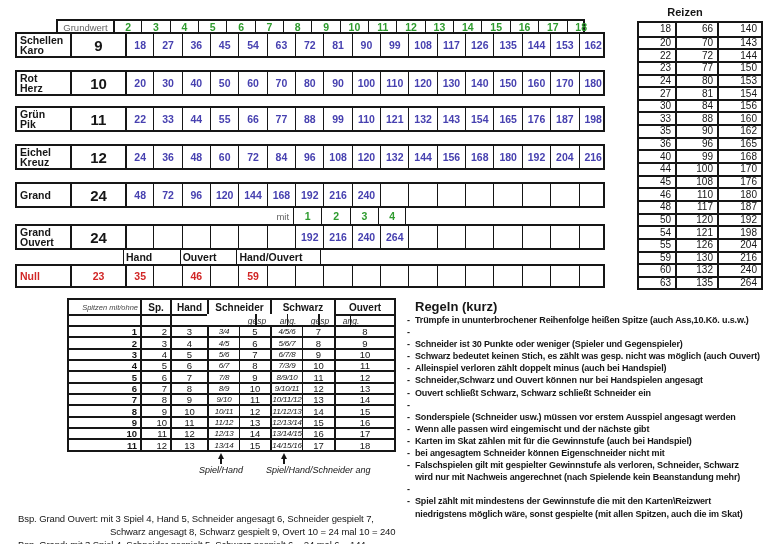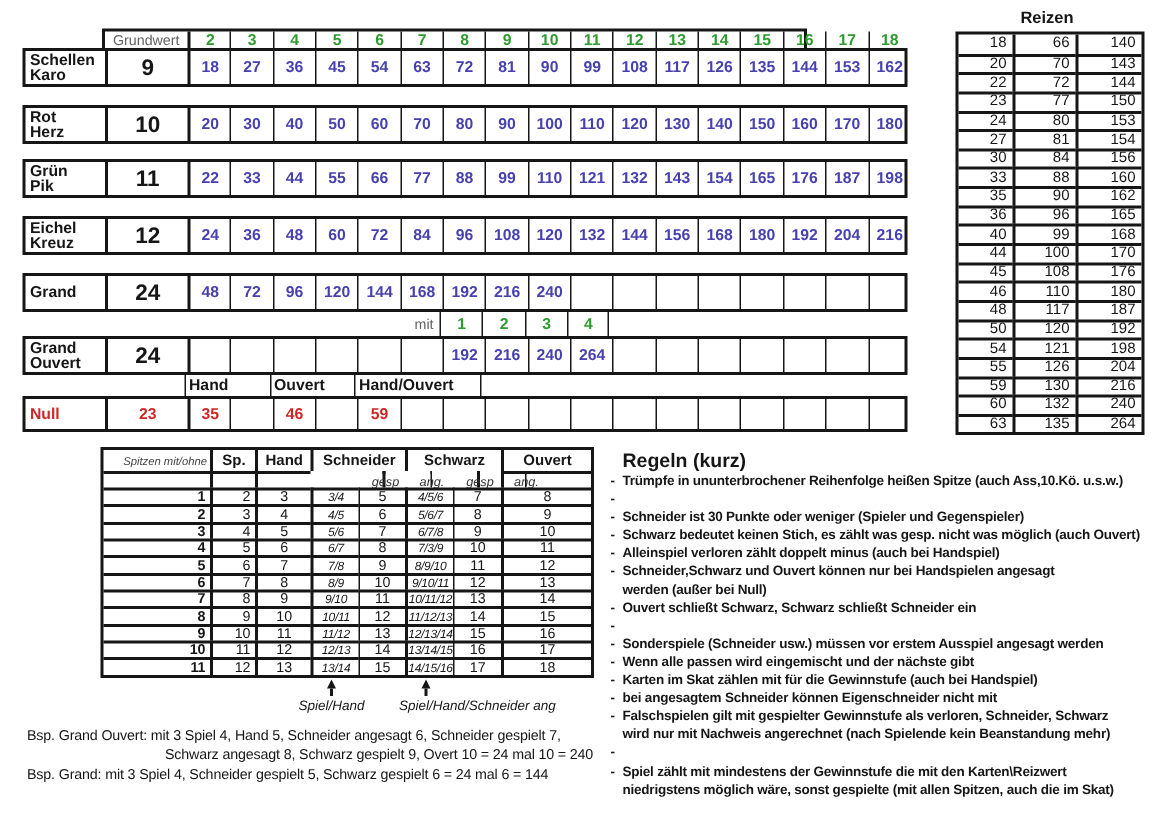--- a/index.html
+++ b/index.html
@@ -22,41 +22,41 @@
   .val{font-weight:bold;font-size:10.5px;color:var(--blue);}
   .nullrow .val,.nullrow .gw,.nullrow .labline{color:var(--red);}
   .nullrow .gw{font-size:10.5px;}
   .strip{position:absolute;display:grid;box-sizing:border-box;}
   .scell{display:flex;align-items:center;border:0 solid var(--ink);min-width:0;}
   .mit-label{justify-content:flex-end;padding-right:4px;font-size:9.5px;color:var(--gray);}
   .mitv{justify-content:center;font-weight:bold;font-size:10.5px;color:var(--green);border-left-width:1px;}
   .hlab{font-weight:bold;font-size:10.5px;padding-left:2px;white-space:nowrap;border-left-width:1px;}
   .rB{border-right-width:1px;}
   
-  #reizen-title{position:absolute;left:637px;top:6px;width:122px;text-align:center;font-weight:bold;font-size:11px;}
+  #reizen-title{position:absolute;left:624px;top:6px;width:122px;text-align:center;font-weight:bold;font-size:11px;}
   #reizen{position:absolute;left:637px;top:21px;display:grid;grid-template-columns:36px 42px 44px;grid-auto-rows:12.65px;border:2px solid var(--ink);box-sizing:border-box;}
   .rcell{display:flex;align-items:center;justify-content:flex-end;padding-right:4px;font-size:10px;line-height:1;box-sizing:border-box;border:0 solid var(--ink);}
   .rcell.bl{border-left-width:2px;} .rcell.bt{border-top-width:2px;}
   
   #spitzen{position:absolute;left:67px;top:298px;display:grid;grid-template-columns:71px 30px 37px 32px 31px 32px 32px 60px;grid-template-rows:14px 11px repeat(11,11.35px);border:2px solid var(--ink);box-sizing:border-box;}
   .sc{display:flex;align-items:center;justify-content:center;border:0 solid var(--ink);min-width:0;box-sizing:border-box;font-size:9.5px;}
   .sc.bl1{border-left-width:1px;} .sc.bl2{border-left-width:2px;} .sc.bt{border-top-width:2px;}
   .sc.hdr{font-weight:bold;font-size:10px;}
   .sc.spz{justify-content:flex-end;padding-right:2px;font-size:7.5px;color:#444;font-style:italic;}
   .sc.ith{font-style:italic;font-size:8.5px;color:#333;margin-left:48px;}
   .sc.rnum{justify-content:flex-end;padding-right:3px;font-weight:bold;}
   .sc.numr{justify-content:flex-end;padding-right:3px;}
   .sc.itv{font-style:italic;font-size:8px;letter-spacing:-0.2px;}
   
   .up-arrow{position:absolute;width:8px;display:flex;flex-direction:column;align-items:center;}
   .up-arrow .head{width:0;height:0;border-left:3.5px solid transparent;border-right:3.5px solid transparent;border-bottom:6px solid var(--ink);}
   .up-arrow .stem{width:2px;height:5px;background:var(--ink);}
   .arrow-label{position:absolute;font-style:italic;font-size:9px;white-space:nowrap;}
   
-  .bspline{position:absolute;left:18px;font-size:9.5px;letter-spacing:-0.1px;white-space:nowrap;}
+  .bspline{position:absolute;left:18px;font-size:9.5px;letter-spacing:-0.1px;white-space:nowrap;margin-top:28px;}
   
   #regeln-title{position:absolute;left:415px;top:299px;font-weight:bold;font-size:13px;}
   #regeln-list{position:absolute;left:407px;top:314px;width:362px;}
   .ritem{display:flex;line-height:12.1px;font-weight:bold;font-size:9px;letter-spacing:-0.15px;white-space:nowrap;}
   .rdash{width:8px;flex:none;}
   .rtxt{flex:none;}
 </style>
 </head>
 <body>
 
@@ -121,21 +121,21 @@
     <div class="rcell bl bt">216</div>
     <div class="rcell bt">60</div>
     <div class="rcell bl bt">132</div>
     <div class="rcell bl bt">240</div>
     <div class="rcell bt">63</div>
     <div class="rcell bl bt">135</div>
     <div class="rcell bl bt">264</div>
   </div>
 
 <div id="main-area">
-    <div class="block" style="left: 68px; top: 19px; width: 470px; height: 15px; grid-template-columns: 55px repeat(17, 28.35px);">
+    <div class="block" style="left: 56px; top: 19px; width: 529px; height: 15px; grid-template-columns: 55px repeat(17, 28.35px);">
       <div class="cell noB gw-label">Grundwert</div>
       <div class="cell mult thickB">2</div>
       <div class="cell mult">3</div>
       <div class="cell mult">4</div>
       <div class="cell mult">5</div>
       <div class="cell mult">6</div>
       <div class="cell mult">7</div>
       <div class="cell mult">8</div>
       <div class="cell mult">9</div>
       <div class="cell mult">10</div>
@@ -467,24 +467,20 @@
     </div>
     <div class="ritem">
       <div class="rdash">-</div>
       <div class="rtxt">Alleinspiel verloren zählt doppelt minus (auch bei Handspiel)</div>
     </div>
     <div class="ritem">
       <div class="rdash">-</div>
       <div class="rtxt">Schneider,Schwarz und Ouvert können nur bei Handspielen angesagt</div>
     </div>
     <div class="ritem">
-      <div class="rdash"></div>
-      <div class="rtxt">werden (außer bei Null)</div>
-    </div>
-    <div class="ritem">
       <div class="rdash">-</div>
       <div class="rtxt">Ouvert schließt Schwarz, Schwarz schließt Schneider ein</div>
     </div>
     <div class="ritem">
       <div class="rdash">-</div>
     </div>
     <div class="ritem">
       <div class="rdash">-</div>
       <div class="rtxt">Sonderspiele (Schneider usw.) müssen vor erstem Ausspiel angesagt werden</div>
     </div>

